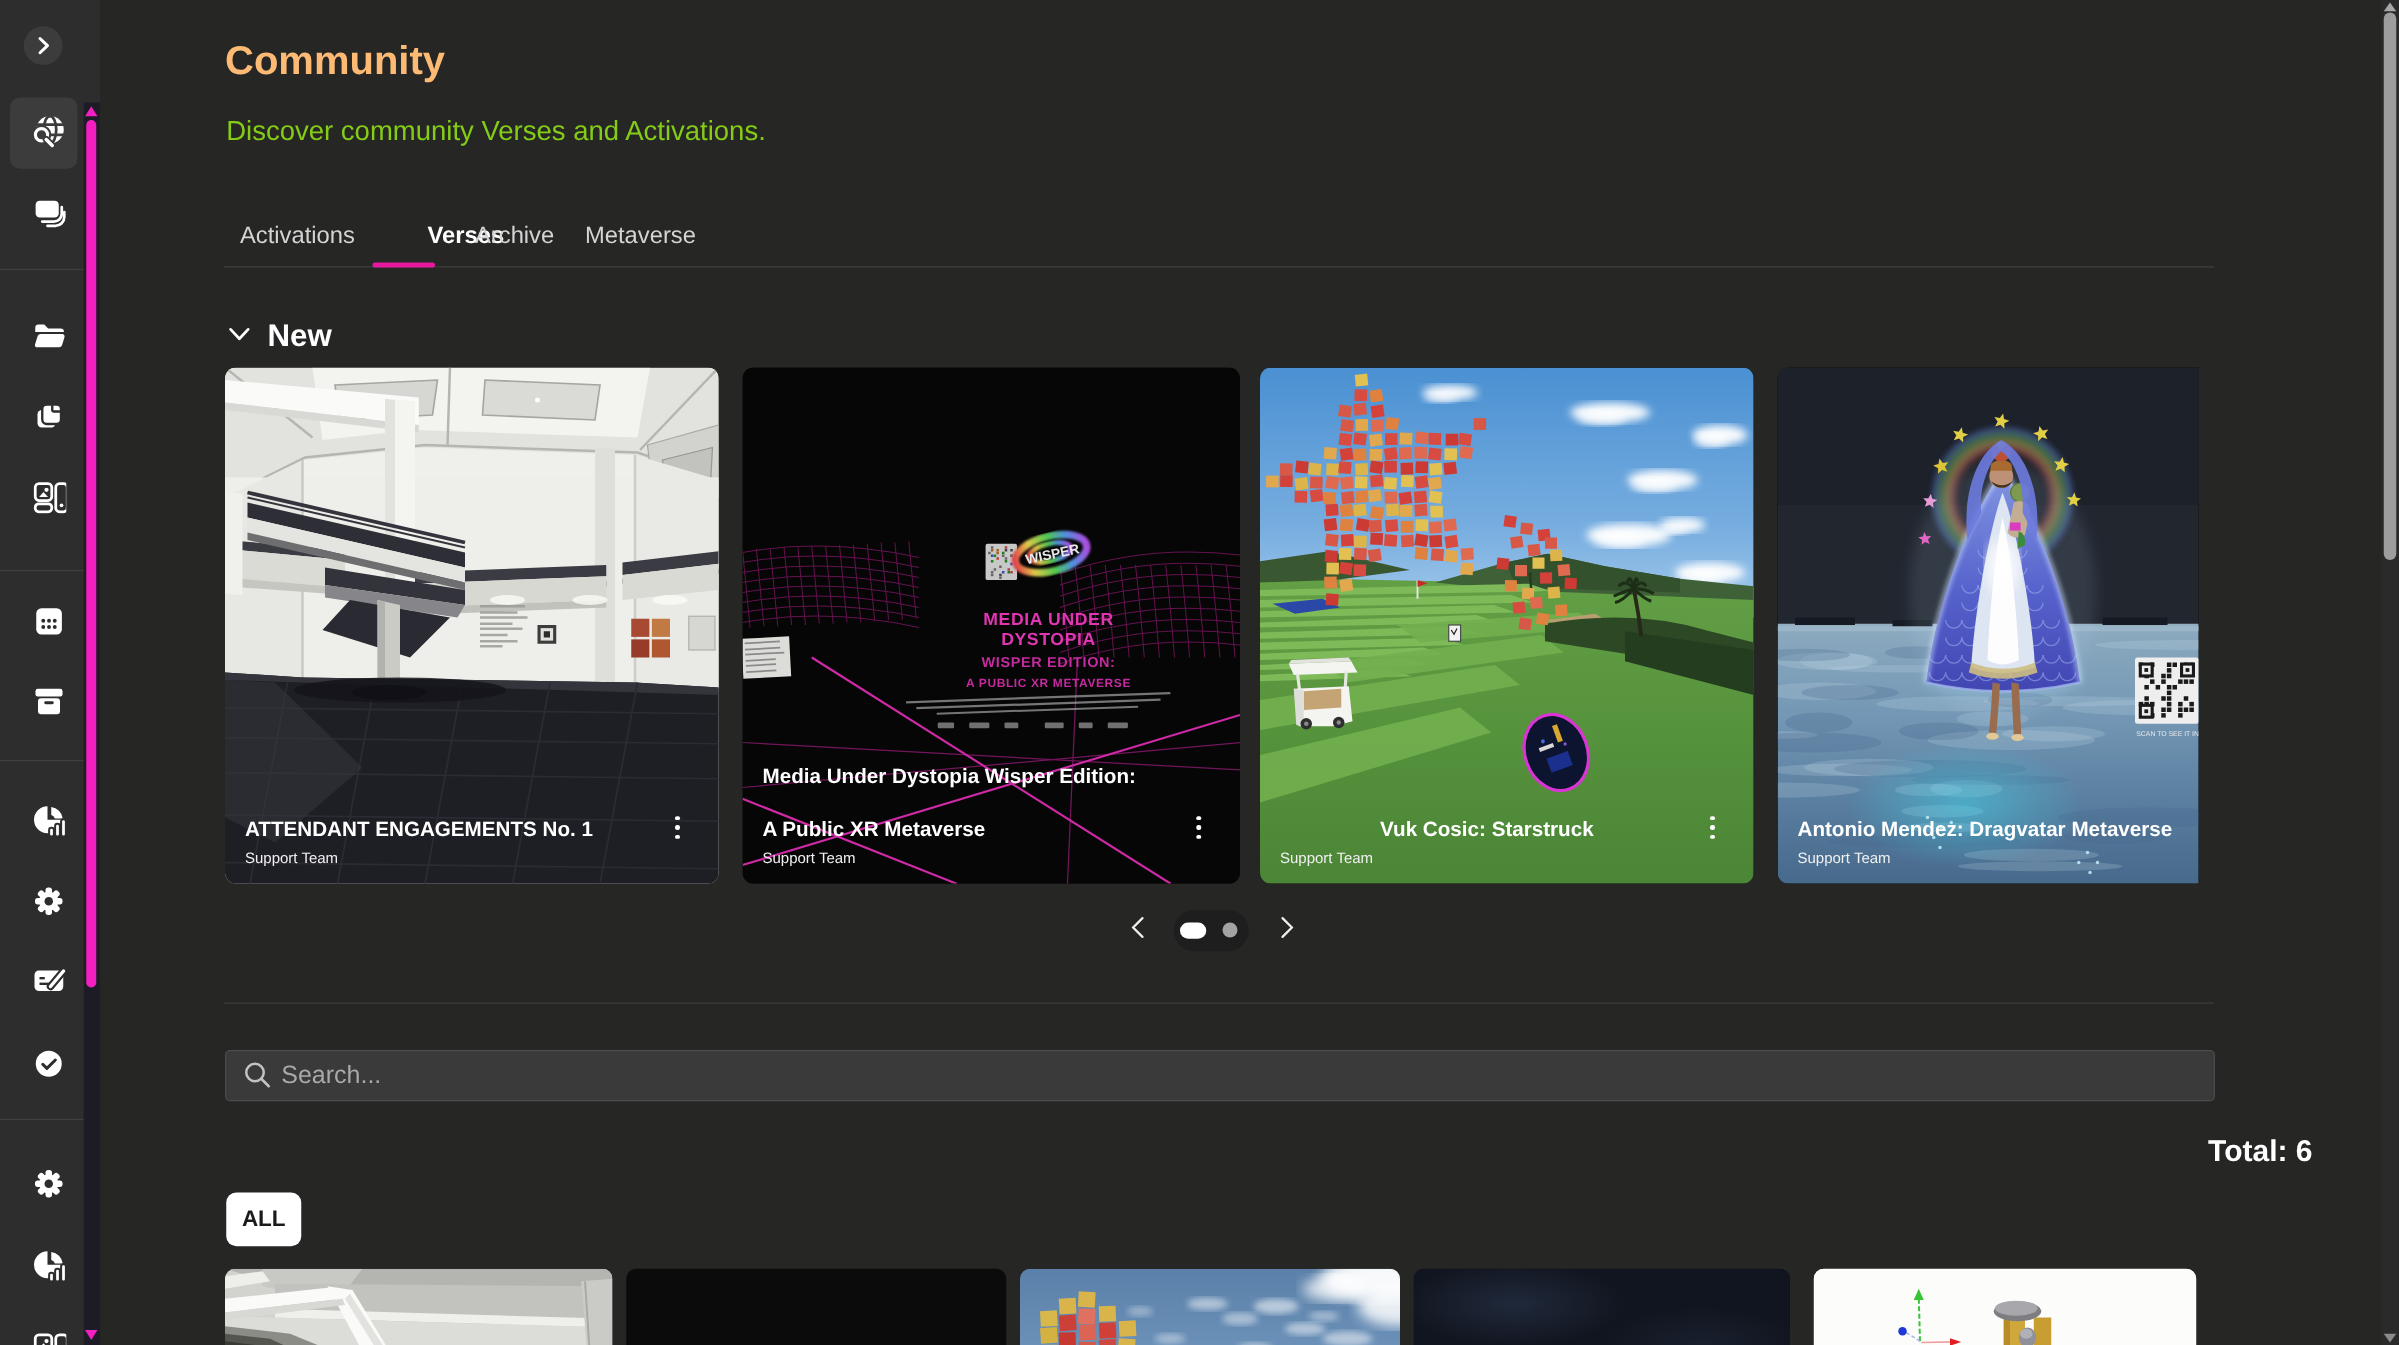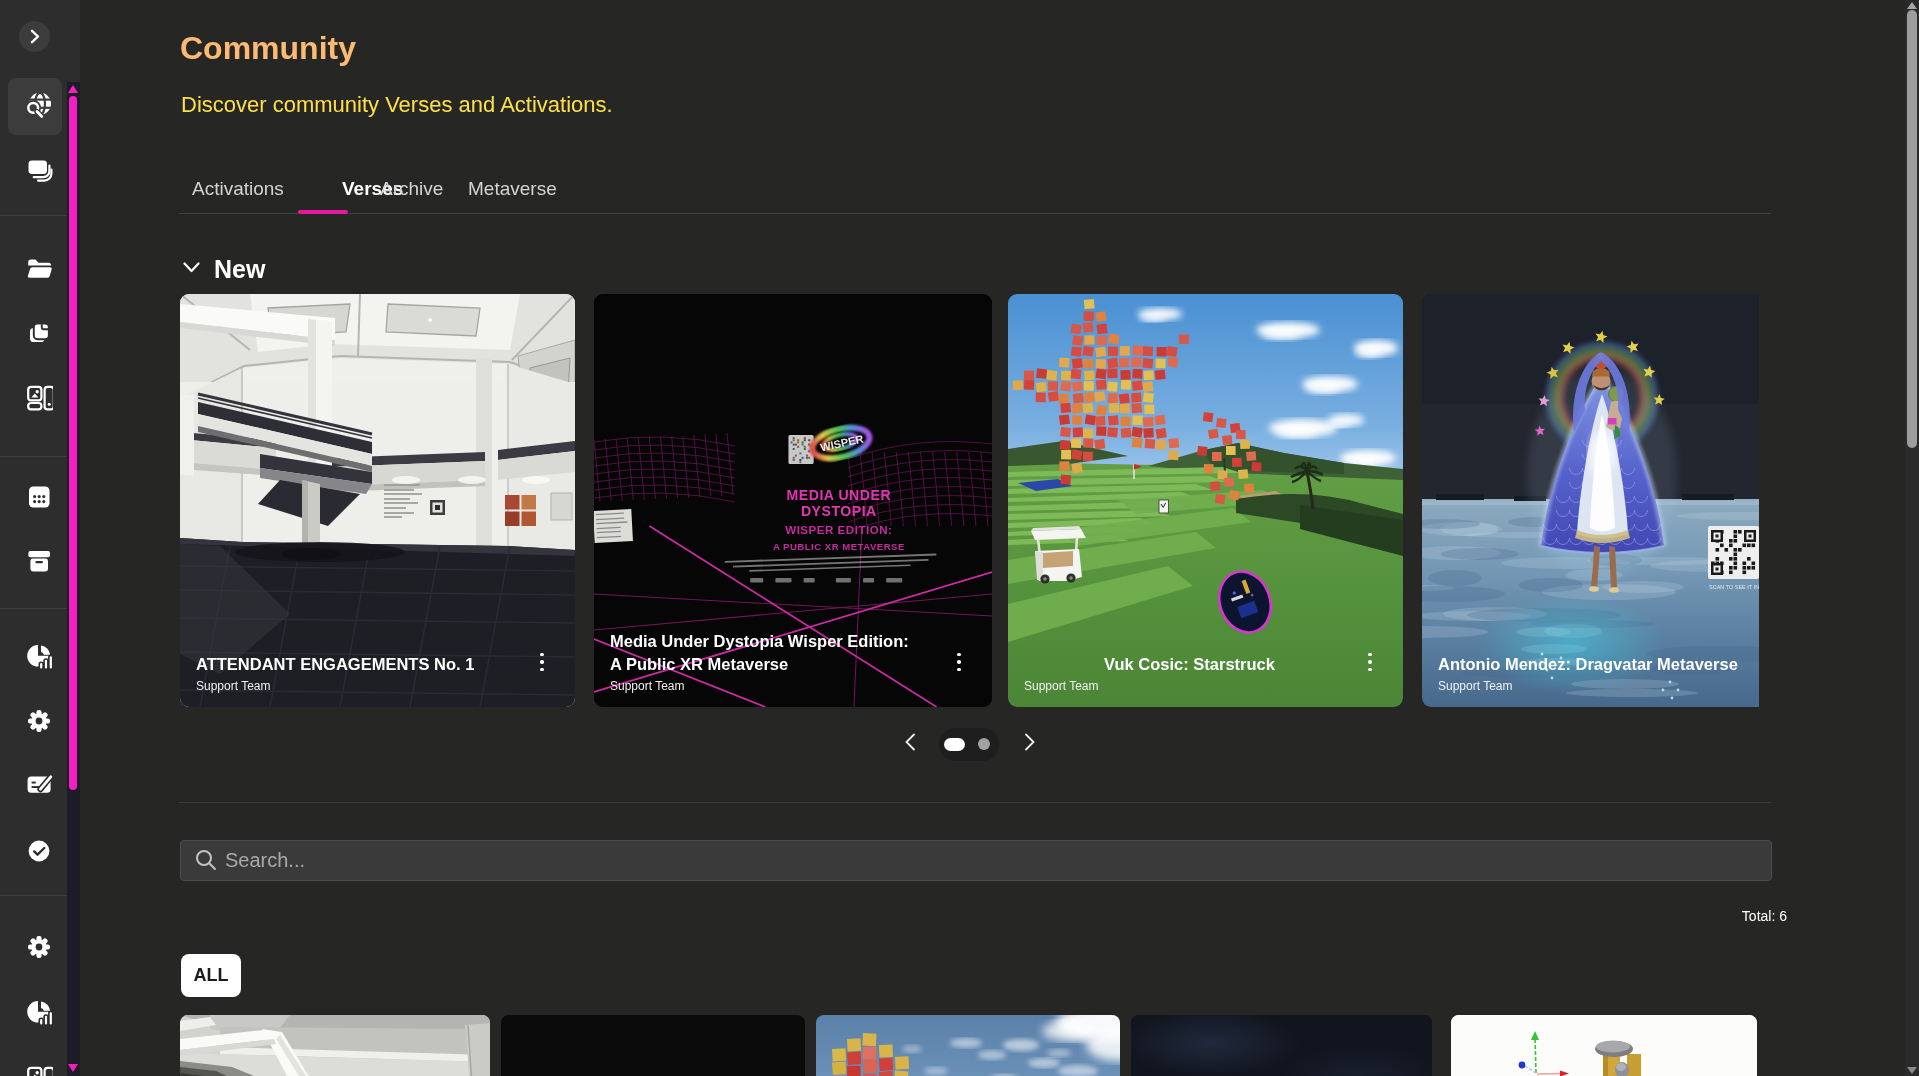--- a/index.html
+++ b/index.html
@@ -22,47 +22,47 @@
   
   #rtrack { position:absolute; right:0; top:0; width:14px; height:1076px; background:#2a2a2a; }
   #rthumb { position:absolute; left:1907px; top:10px; width:10px; height:438px; border-radius:5px; background:#9d9d9d; }
   .rarrow { position:absolute; left:1907px; width:0; height:0; border-left:5px solid transparent; border-right:5px solid transparent; }
   #rarrow-up { top:2px; border-bottom:7px solid #a6a6a6; }
   #rarrow-dn { top:1067px; border-top:7px solid #8a8a8a; }
 
   
   #main { position:absolute; left:80px; top:0; width:1825px; height:1076px; }
   h1 { position:absolute; left:100px; top:30px; font-size:32px; font-weight:bold; color:#fdba74; letter-spacing:0; }
-  #subtitle { position:absolute; left:101px; top:92px; font-size:22px; color:#fde047; }
+  #subtitle { position:absolute; left:101px; top:92px; font-size:22px; color:#84cc16; }
   .tab { position:absolute; top:178px; font-size:19px; color:#d4d4d4; }
   .tab.active { color:#fff; font-weight:bold; }
   #tabline { position:absolute; left:99px; top:213px; width:1592px; height:1px; background:#3f3f3f; }
   #pinkline { position:absolute; left:218px; top:210px; width:50px; height:4px; border-radius:2px; background:#e6199e; }
   #newchev { position:absolute; left:103px; top:262px; }
   #newtxt { position:absolute; left:134px; top:255px; font-size:25px; font-weight:bold; color:#fff; }
 
   .card { position:absolute; top:294px; width:395px; height:413px; border-radius:9px; overflow:hidden; background:#111; }
   .card svg.art { position:absolute; left:0; top:0; width:100%; height:100%; }
   .cmeta { position:absolute; left:16px; bottom:14px; right:48px; }
-  .ctitle { font-size:16.5px; font-weight:bold; color:#fff; line-height:23px; }
+  .ctitle { font-size:16.5px; font-weight:bold; color:#fff; line-height:23px;margin-top:20px; }
   .csub { font-size:12px; color:#f0f0f0; margin-top:3px; }
   .cdots { position:absolute; right:31px; bottom:32px; width:4px; }
   .cdots span { display:block; width:3.5px; height:3.5px; border-radius:50%; background:#fff; margin-bottom:4px; }
 
   
   .chev { position:absolute; width:12px; height:18px; }
   #pillbox { position:absolute; left:859px; top:728px; width:60px; height:33px; border-radius:17px; background:#1e1e1e; }
   #pill { position:absolute; left:864px; top:738px; width:21px; height:13px; border-radius:7px; background:#fff; }
   #dot { position:absolute; left:898px; top:738px; width:12px; height:12px; border-radius:50%; background:#a3a3a3; }
 
   #divider2 { position:absolute; left:99px; top:802px; width:1592px; height:1px; background:#3c3c3c; }
 
   #search { position:absolute; left:100px; top:840px; width:1592px; height:41px; background:#3a3a3a; border:1px solid #4c4c4c; border-radius:4px; }
   #search .ph { position:absolute; left:44px; top:8px; font-size:20px; color:#a9a9a9; }
-  #total { position:absolute; top:908px; left:1547px; width:160px; text-align:right; font-size:14px; font-weight:normal; color:#fff; }
+  #total { position:absolute; top:908px; left:1610px; width:160px; text-align:right; font-size:24px; font-weight:bold; color:#fff; }
   #allbtn { position:absolute; left:101px; top:954px; width:60px; height:43px; background:#fff; border-radius:8px; color:#1b1b1b; font-size:18px; font-weight:bold; text-align:center; line-height:43px; }
 
   .bcard { position:absolute; top:1015px; height:70px; border-radius:8px 8px 0 0; overflow:hidden; }
 </style>
 </head>
 <body>
 
 <div id="main">
   <h1>Community</h1>
   <div id="subtitle">Discover community Verses and Activations.</div>

